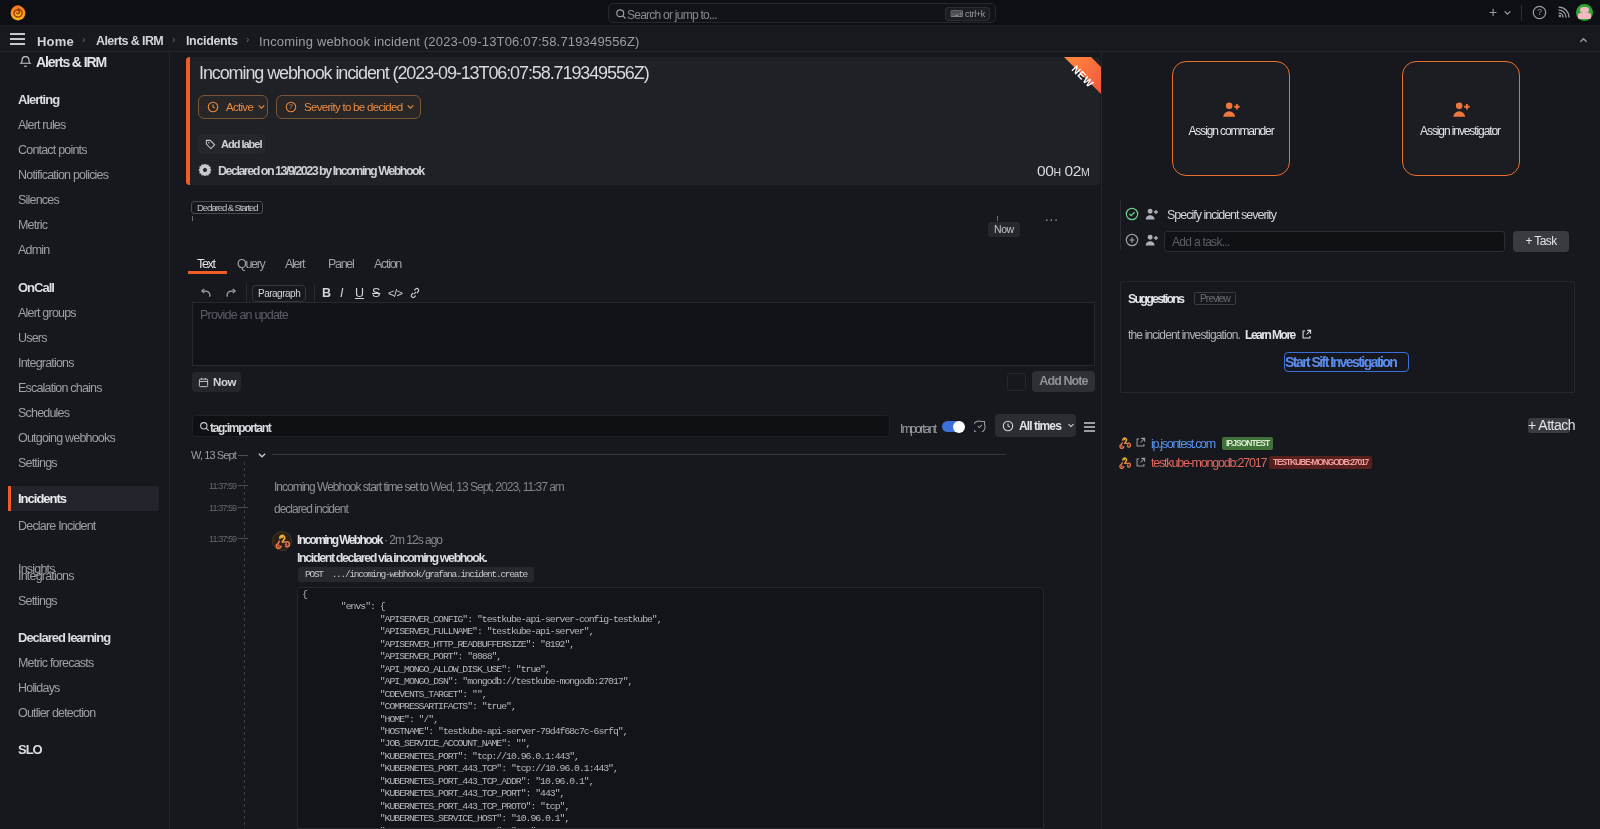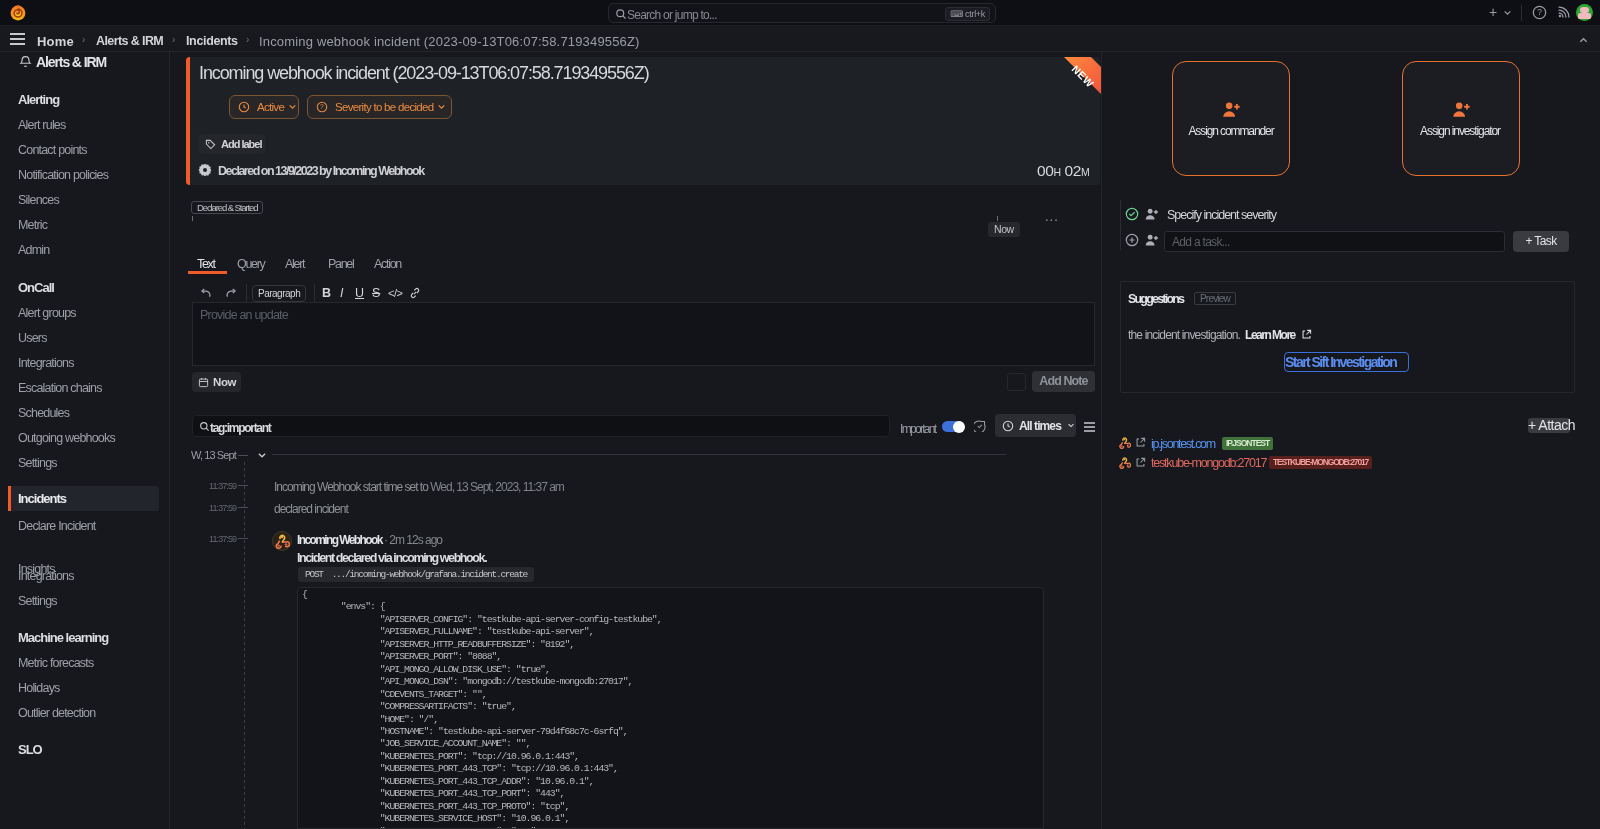--- a/index.html
+++ b/index.html
@@ -3,21 +3,21 @@
 <meta charset="utf-8">
 <style>
   * { margin:0; padding:0; box-sizing:border-box; }
   html,body { width:1600px; height:829px; overflow:hidden; background:#16181d; }
   body { font-family:"Liberation Sans", sans-serif; color:#d3d4d8; }
   #page { position:relative; width:1600px; height:829px; }
   .abs { position:absolute; }
   .txt { white-space:nowrap; }
   .sitem { font-size:12.5px; color:#9da0a6; letter-spacing:-0.8px; }
   .snav  { font-size:13px; font-weight:700; color:#dcdde1; letter-spacing:-1px; }
-  .pill { display:flex; align-items:center; border:1px solid #7a5633; border-radius:6px; background:rgba(255,135,60,0.05);margin-left:31px; }
+  .pill { display:flex; align-items:center; border:1px solid #7a5633; border-radius:6px; background:rgba(255,135,60,0.05); }
   .pill span { font-size:11.5px; color:#eb8b3f; letter-spacing:-0.7px; }
   .tstamp { font-size:9px; color:#64676d; letter-spacing:-0.9px; }
   .tab { font-size:12.5px; letter-spacing:-1.3px; }
 </style>
 </head>
 <body>
 <div id="page">
 
   <div class="abs" id="topbar1" style="left:0;top:0;width:1600px;height:26px;background:#0e0f14;border-bottom:1px solid #1d1f24;"></div>
 
@@ -106,21 +106,21 @@
   <div class="abs txt sitem" style="left:18px;top:456px;">Settings</div>
 
   <div class="abs" style="left:8px;top:486px;width:151px;height:25px;background:#22252b;border-radius:2px;"></div>
   <div class="abs" style="left:8px;top:486px;width:3px;height:25px;background:#f15b28;"></div>
   <div class="abs txt" style="left:18px;top:491px;font-size:13px;font-weight:700;color:#e9eaec;letter-spacing:-1px;">Incidents</div>
   <div class="abs txt sitem" style="left:18px;top:519px;">Declare Incident</div>
   <div class="abs txt sitem" style="left:18px;top:544px;margin-top:18px;">Insights</div>
   <div class="abs txt sitem" style="left:18px;top:569px;">Integrations</div>
   <div class="abs txt sitem" style="left:18px;top:594px;">Settings</div>
 
-  <div class="abs txt snav" style="left:18px;top:630px;">Machine learning</div>
+  <div class="abs txt snav" style="left:18px;top:630px;">Declared learning</div>
   <div class="abs txt sitem" style="left:18px;top:656px;">Metric forecasts</div>
   <div class="abs txt sitem" style="left:18px;top:681px;">Holidays</div>
   <div class="abs txt sitem" style="left:18px;top:706px;">Outlier detection</div>
 
   <div class="abs txt snav" style="left:18px;top:742px;">SLO</div>
 
   <div class="abs" style="left:1101px;top:52px;width:1px;height:777px;background:#23252b;"></div>
 
   <div class="abs" id="hcard" style="left:186px;top:57px;width:914px;height:128px;background:#1e2126;border-radius:3px;overflow:hidden;">
     <div class="abs" style="left:0;top:0;width:4px;height:128px;background:#f15b28;border-radius:3px 0 0 3px;"></div>

